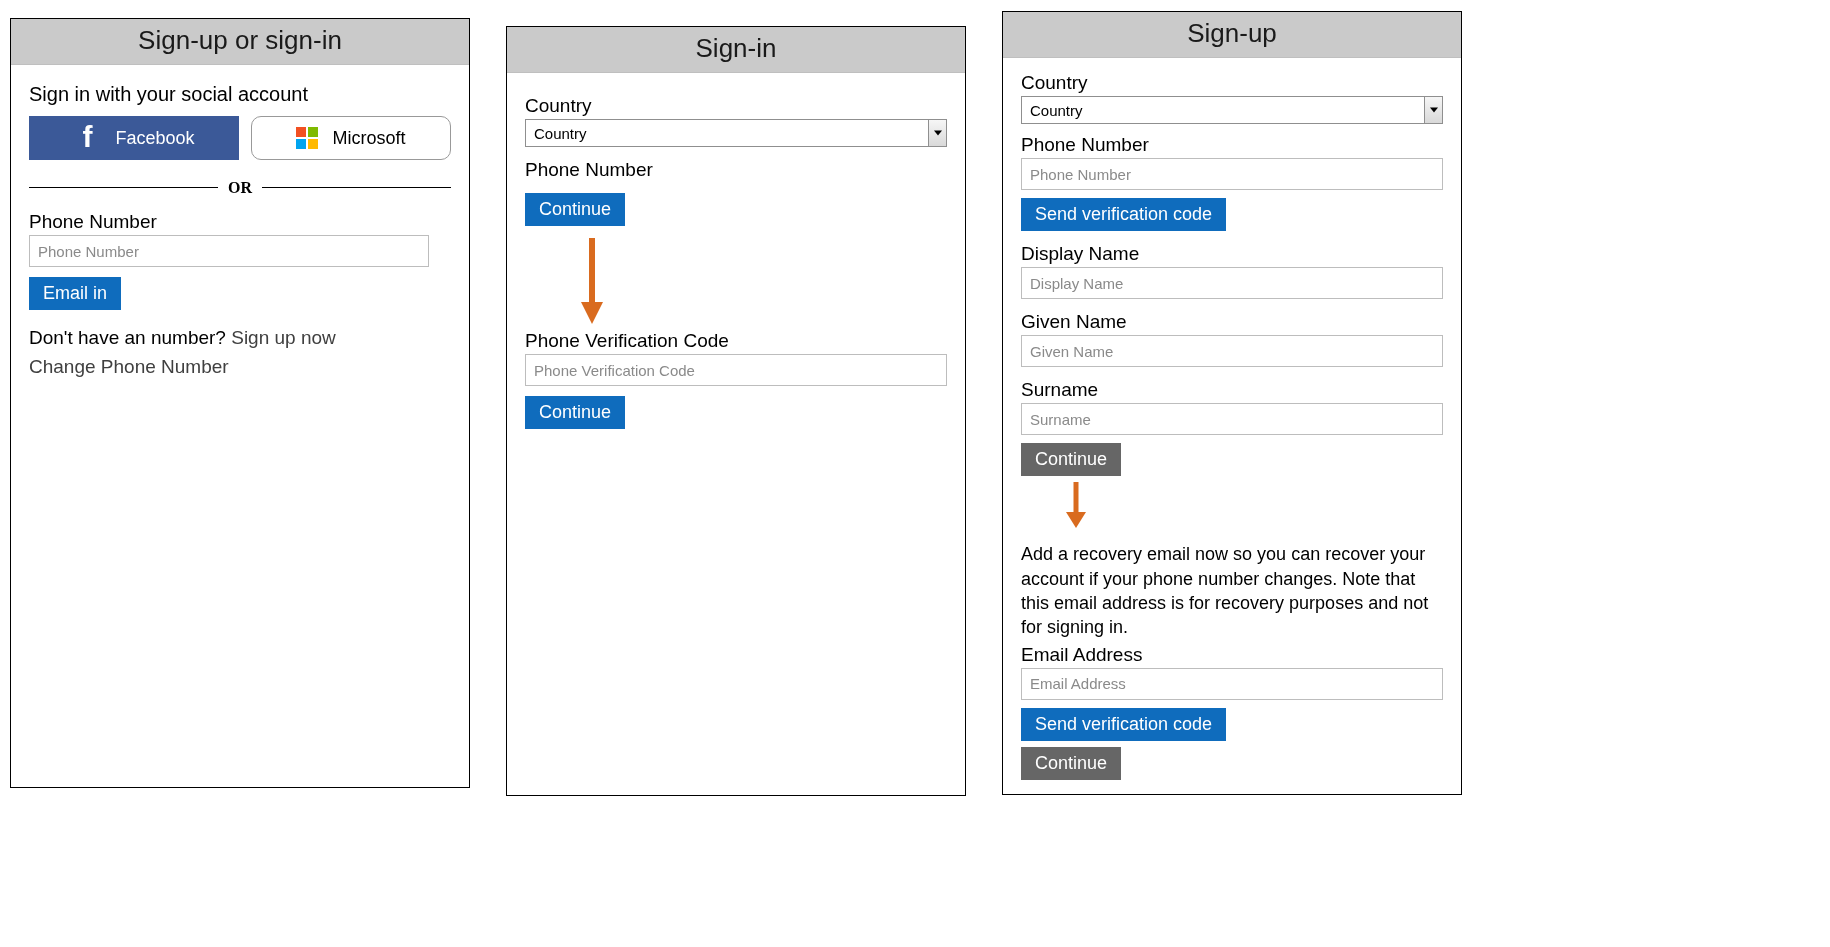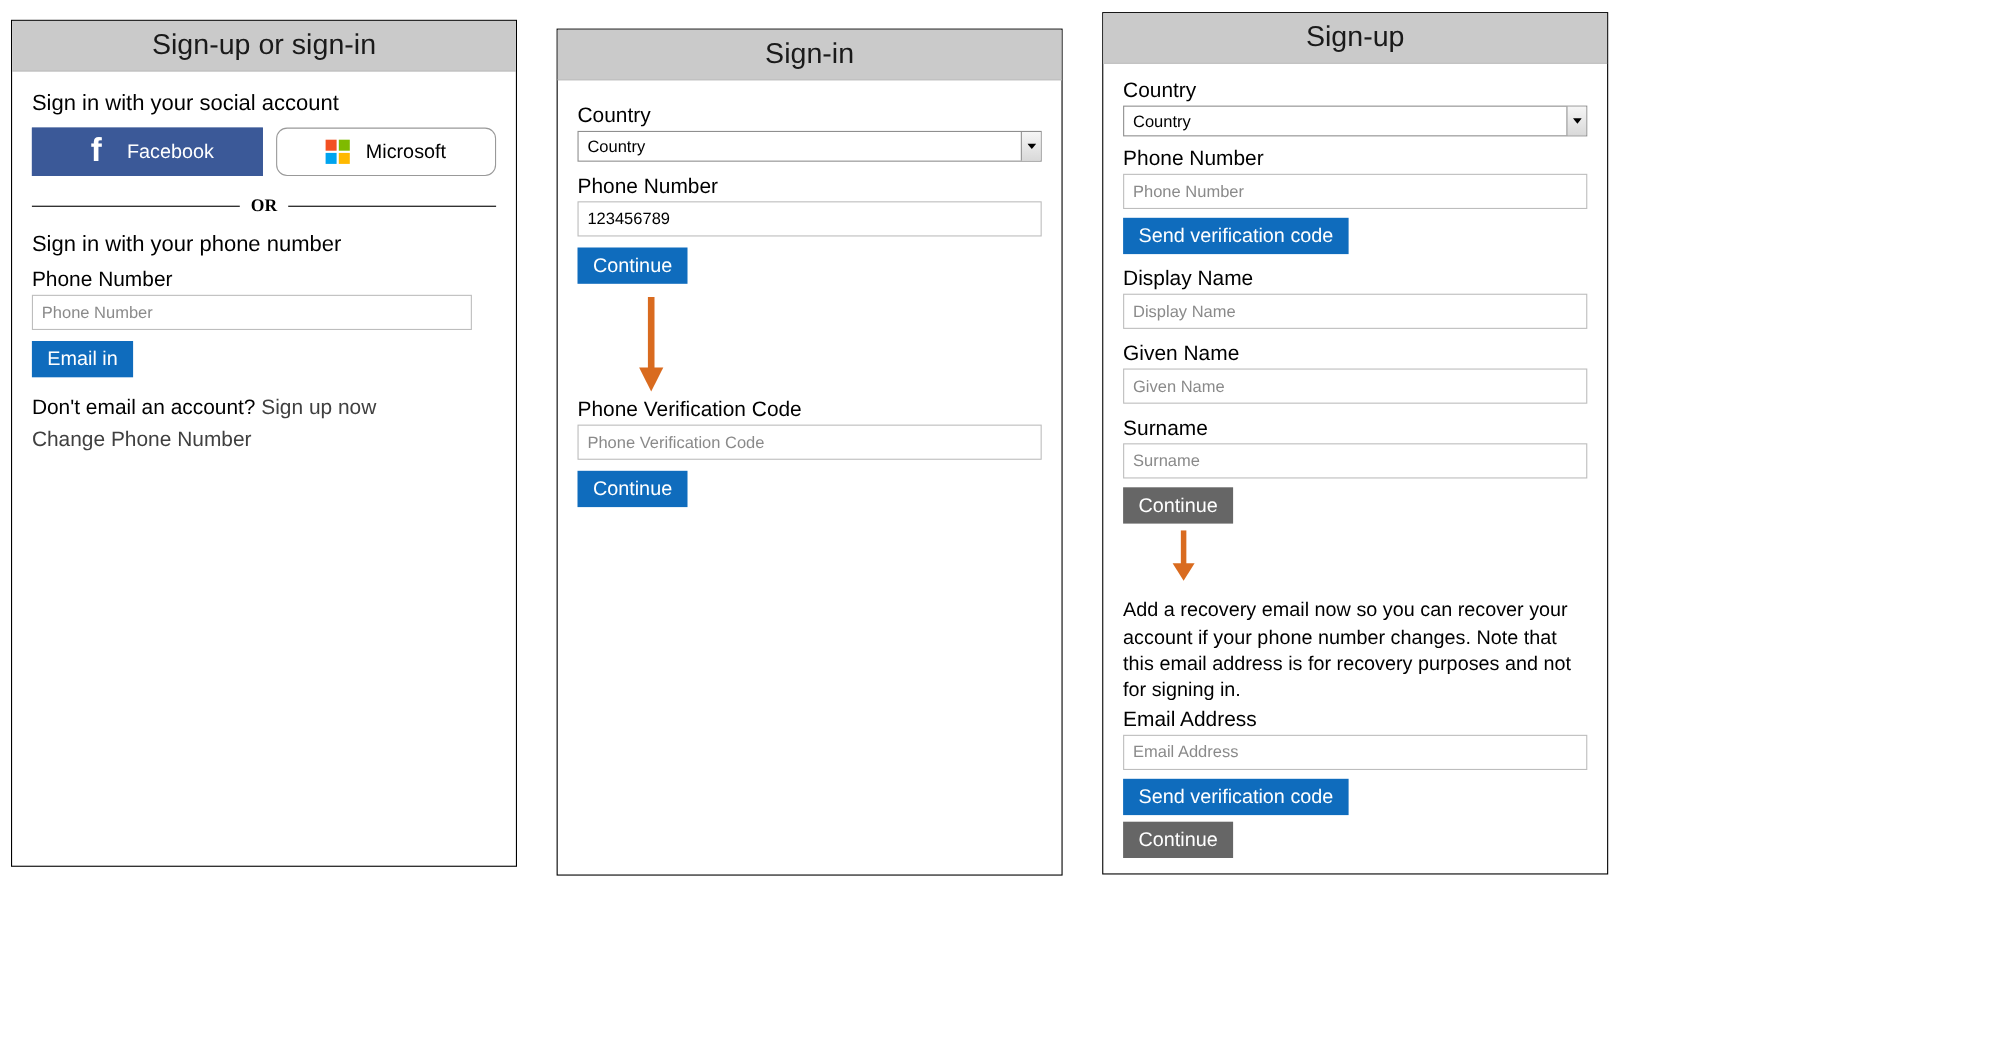--- a/index.html
+++ b/index.html
@@ -173,48 +173,46 @@
           <span>Microsoft</span>
         </div>
       </div>
 
       <div class="divider">
         <hr>
           <span class="divider-text">OR</span>
           <hr>
       </div>
 
-      <div class="sublabel">Sign in with your phone number</div>
       <div class="label">Phone Number</div>
       <div class="field placeholder" style="width:400px;">Phone Number</div>
 
       <button class="btn">Email in</button>
 
       <div class="links-block">
-        <span>Don't email an account? </span><span class="link">Sign up now</span><br>
+        <span>Don't have an number? </span><span class="link">Sign up now</span><br>
         <span class="link">Change Phone Number</span>
       </div>
     </div>
   </div>
 
   <div class="panel" style="height:770px;margin-top:16px;">
     <div class="panel-header">Sign-in</div>
     <div class="panel-body">
       <div class="label">Country</div>
       <div class="select">
         <span>Country</span>
         <span class="select-arrow">
           <svg viewBox="0 0 10 6">
               <polygon points="0,0 10,0 5,6" fill="#000"></polygon>
             </svg>
         </span>
       </div>
 
       <div class="label" style="margin-top:12px;">Phone Number</div>
-      <div class="field">123456789</div>
 
       <button class="btn">Continue</button>
 
       <div class="arrow-down">
         <svg width="26" height="88" viewBox="0 0 26 88">
           <line x1="13" y1="0" x2="13" y2="68" stroke="#d96b1f" stroke-width="6"></line>
           <polygon points="2,64 24,64 13,86" fill="#d96b1f"></polygon>
         </svg>
       </div>
 

